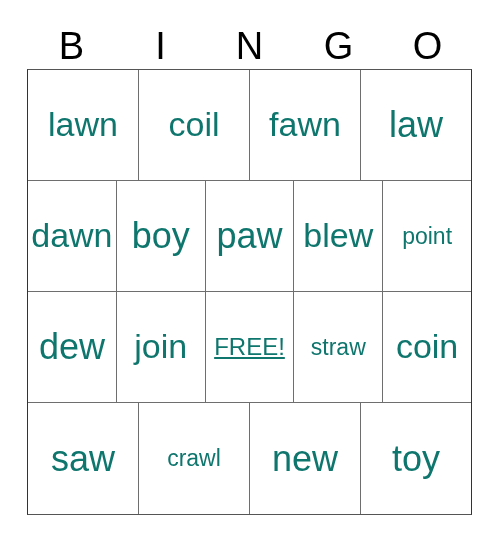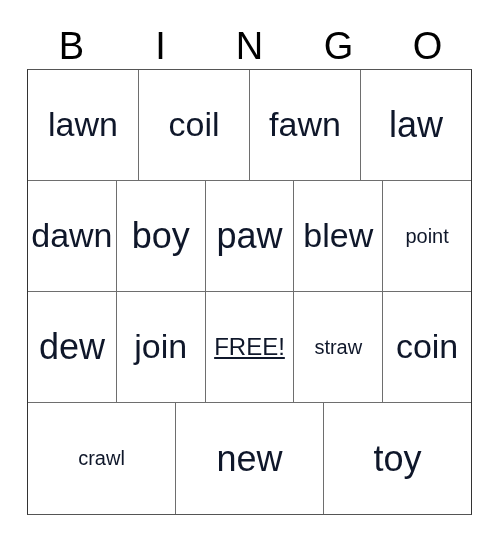--- a/index.html
+++ b/index.html
@@ -81,29 +81,29 @@
     border-bottom: none;
   }
   .bingo-cell:last-child {
     border-right: none;
   }
 
   .cell-text {
     display: block;
     white-space: nowrap;
     line-height: 1.05;
-    color: #0f172a;
+    color: #0f766e;
     font-weight: 400;
     text-align: center;
   }
 
   
   .len-3 { font-size: 36px; }
   .len-4 { font-size: 34px; }
-  .len-5 { font-size: 20px; }
+  .len-5 { font-size: 23px; }
   .free  { font-size: 24px; text-decoration: underline; }
 </style>
 </head>
 <body>
 
 <div id="bingo-card">
 
   <div id="bingo-header">
     <div class="header-letter">B</div>
     <div class="header-letter">I</div>
@@ -160,20 +160,23 @@
       <div class="bingo-cell">
           <span class="cell-text len-5">straw</span>
         </div>
       <div class="bingo-cell">
           <span class="cell-text len-4">coin</span>
         </div>
     </div>
 
     <div class="bingo-row">
       <div class="bingo-cell">
+          <span class="cell-text len-3">saw</span>
+        </div>
+      <div class="bingo-cell">
           <span class="cell-text len-5">crawl</span>
         </div>
       <div class="bingo-cell">
           <span class="cell-text len-3">new</span>
         </div>
       <div class="bingo-cell">
           <span class="cell-text len-3">toy</span>
         </div>
     </div>
 

